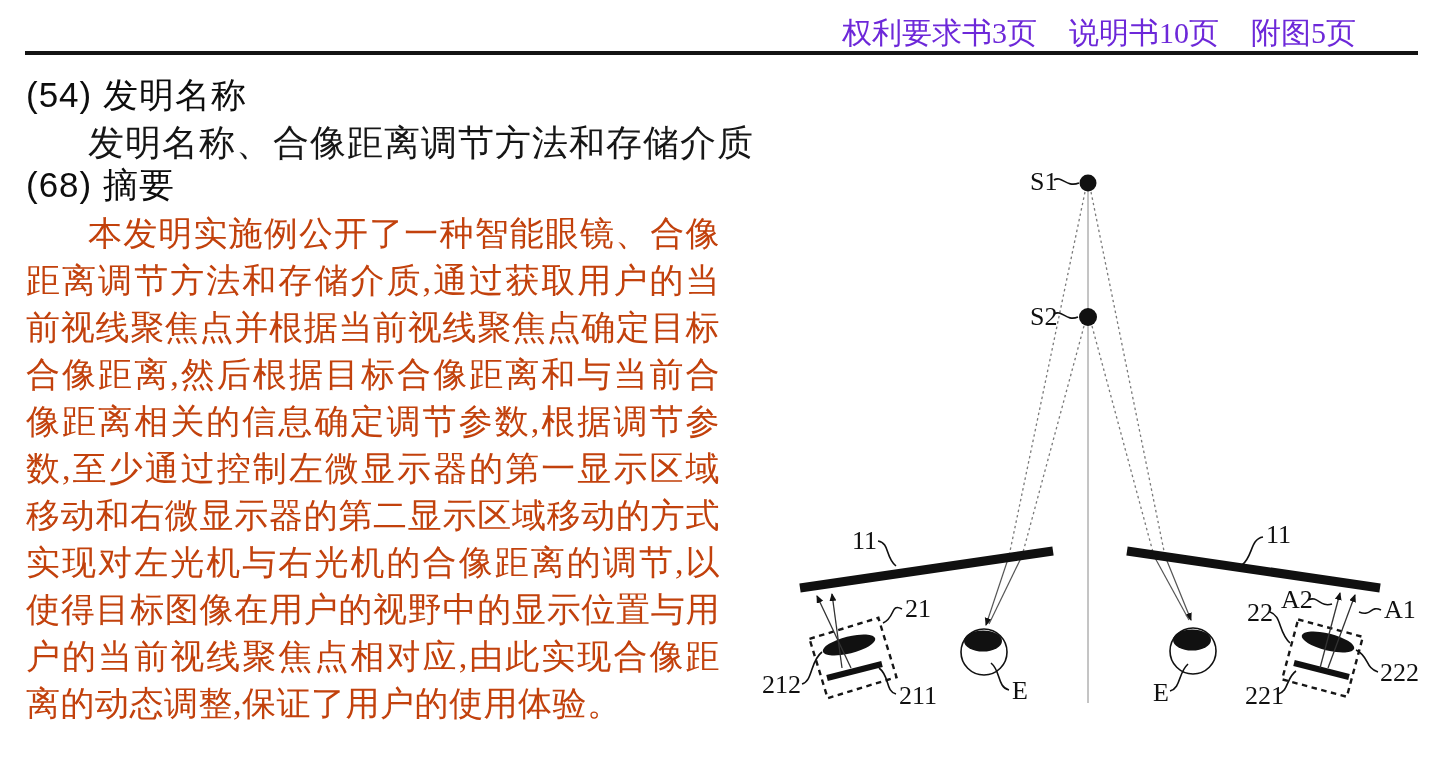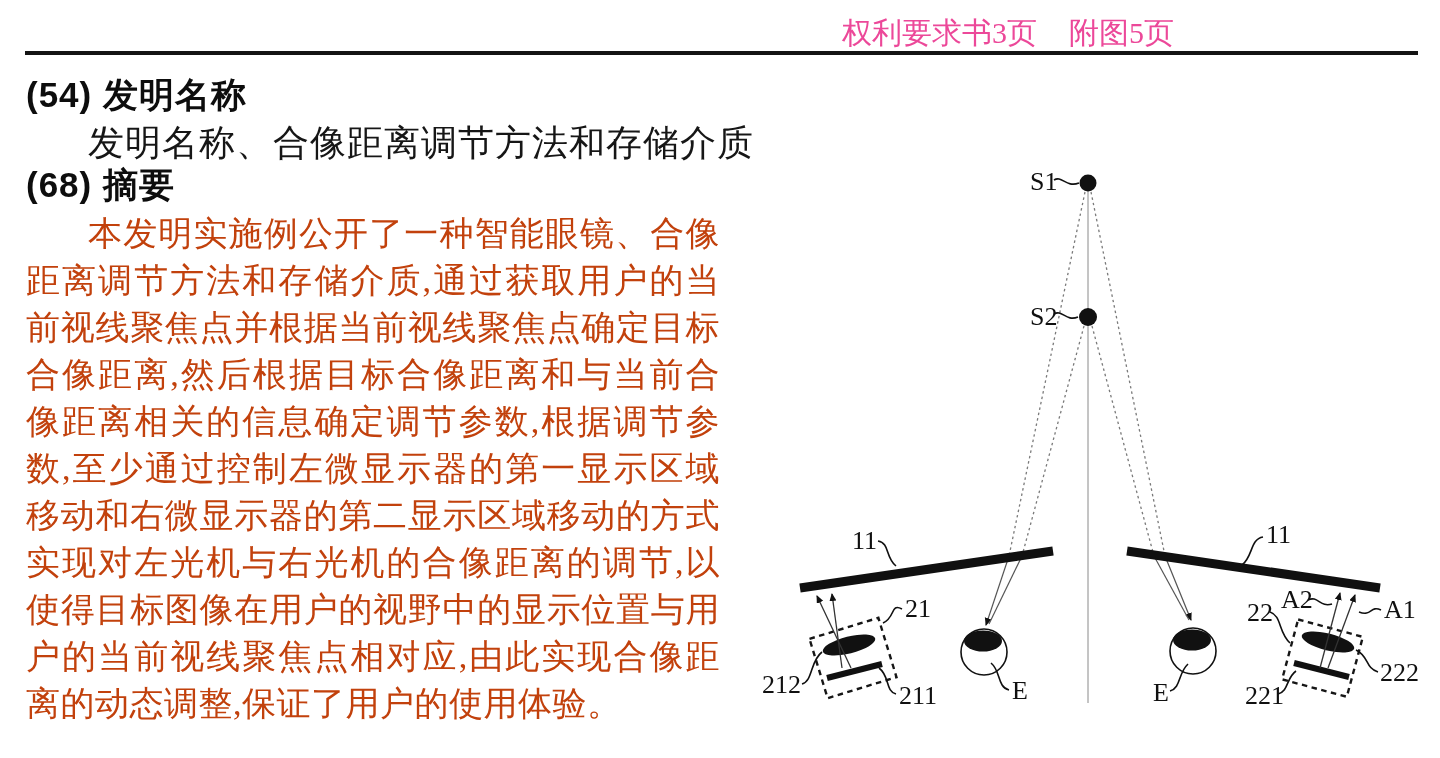--- a/index.html
+++ b/index.html
@@ -4,29 +4,29 @@
 <style>
   html,body{margin:0;padding:0;background:#e8e8e8;}
   .page{
     position:relative;width:1440px;height:758px;background:#ffffff;
     overflow:hidden;color:#111;
     font-family:"Liberation Serif", serif;
   }
   
   .hdr{
     position:absolute;top:13px;left:842px;display:flex;gap:32px;
-    font-size:30px;color:#ec4899;white-space:nowrap;align-items:center;
+    font-size:30px;color:#6d28d9;white-space:nowrap;align-items:center;
   }
   .rule{
     position:absolute;top:51px;left:25px;width:1393px;height:4px;background:#141414;
   }
   
   .sec-head{
     position:absolute;left:26px;
-    font-family:"Liberation Sans", sans-serif;font-weight:bold;
+    font-family:"Liberation Sans", sans-serif;font-weight:normal;
     font-size:35px;color:#0d0d0d;white-space:nowrap;letter-spacing:1px;
   }
   .sec54{top:72px;}
   .sec57{top:162px;}
   .inv-title{
     position:absolute;top:119px;left:88px;
     font-size:36px;color:#161616;white-space:nowrap;letter-spacing:1px;
   }
   .abstract{
     position:absolute;top:210px;left:26px;width:694px;
@@ -43,20 +43,21 @@
   .arrowline{fill:none;stroke:#333;stroke-width:1.3;}
   .dashbox{fill:none;stroke:#161616;stroke-width:2.4;stroke-dasharray:5.5,4.5;}
 </style>
 </head>
 <body>
 
 <div class="page">
 
   <div class="hdr">
     <span>权利要求书3页</span>
+    <span>说明书10页</span>
     <span>附图5页</span>
   </div>
   <div class="rule"></div>
 
   <div class="sec-head sec54">(54) 发明名称</div>
   <div class="inv-title">发明名称、合像距离调节方法和存储介质</div>
   <div class="sec-head sec57">(68) 摘要</div>
   <div class="abstract">本发明实施例公开了一种智能眼镜、合像距离调节方法和存储介质,通过获取用户的当前视线聚焦点并根据当前视线聚焦点确定目标合像距离,然后根据目标合像距离和与当前合像距离相关的信息确定调节参数,根据调节参数,至少通过控制左微显示器的第一显示区域移动和右微显示器的第二显示区域移动的方式实现对左光机与右光机的合像距离的调节,以使得目标图像在用户的视野中的显示位置与用户的当前视线聚焦点相对应,由此实现合像距离的动态调整,保证了用户的使用体验。</div>
 
   <svg class="figure" viewBox="750 148 700 582" xmlns="http://www.w3.org/2000/svg">

